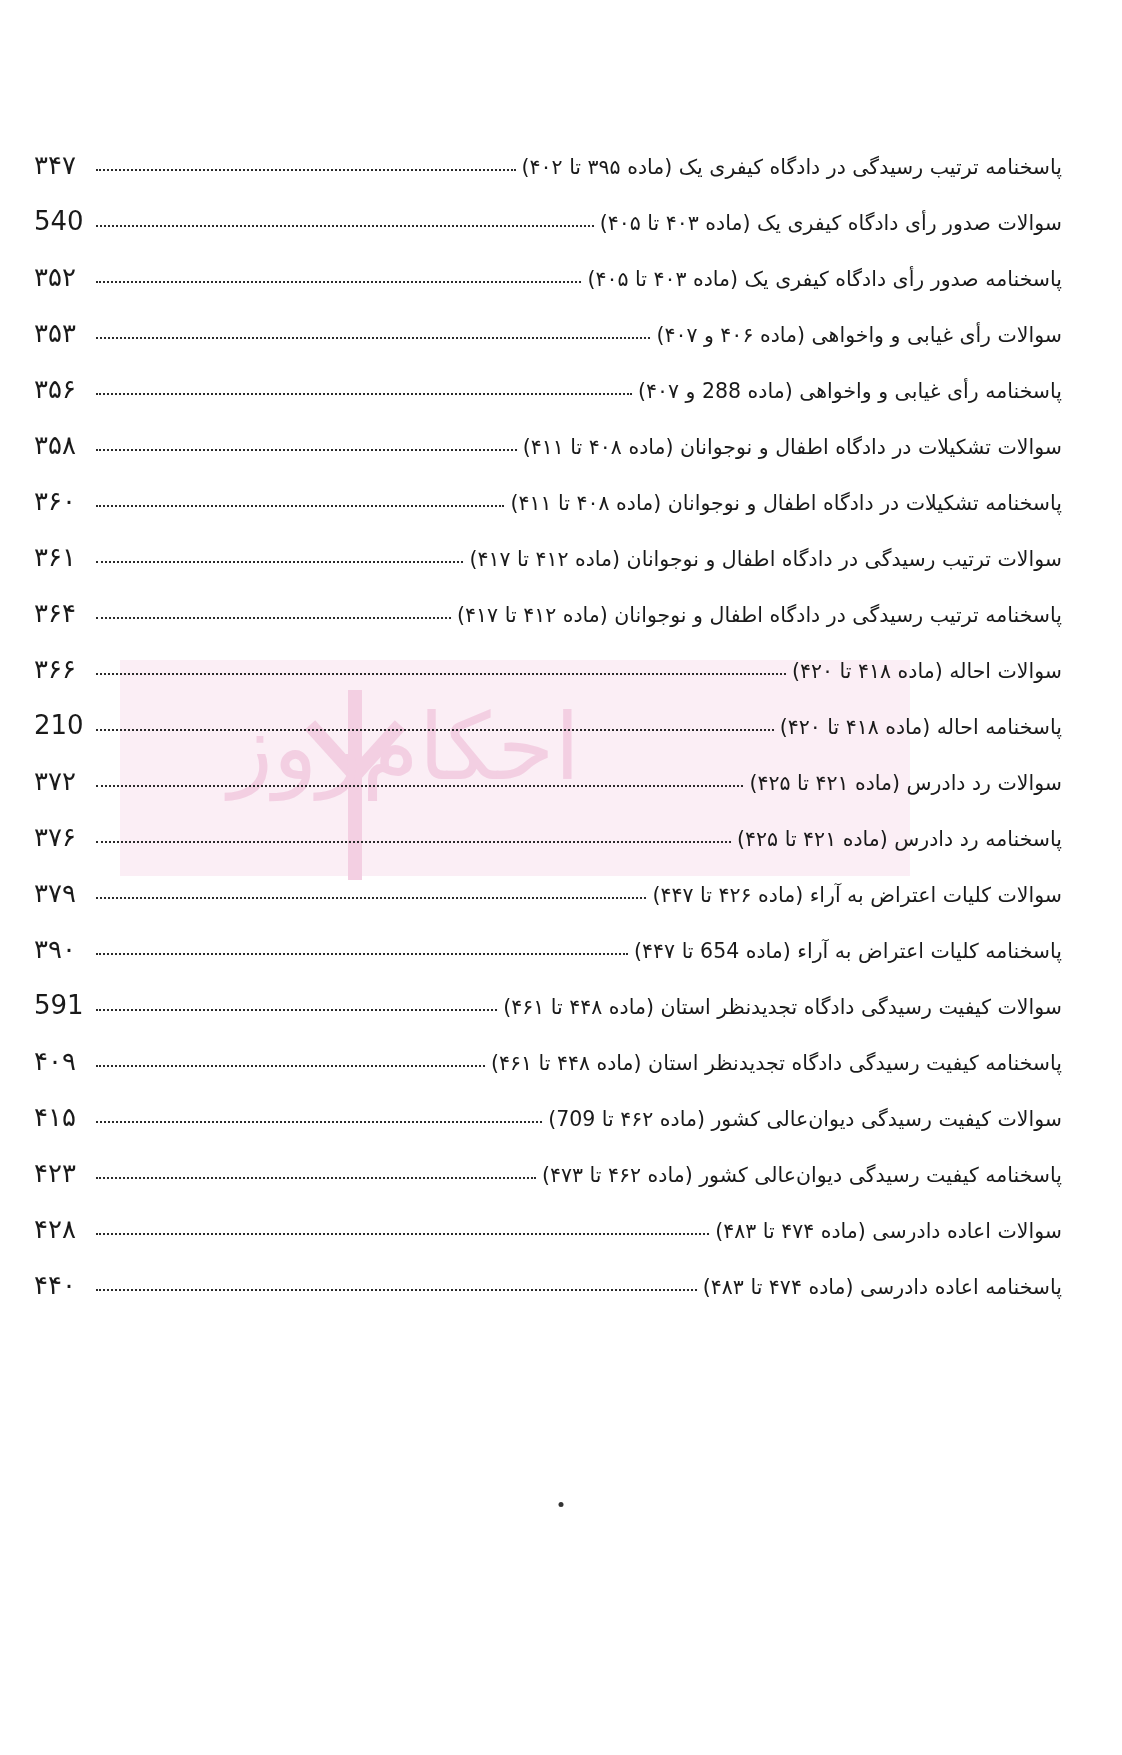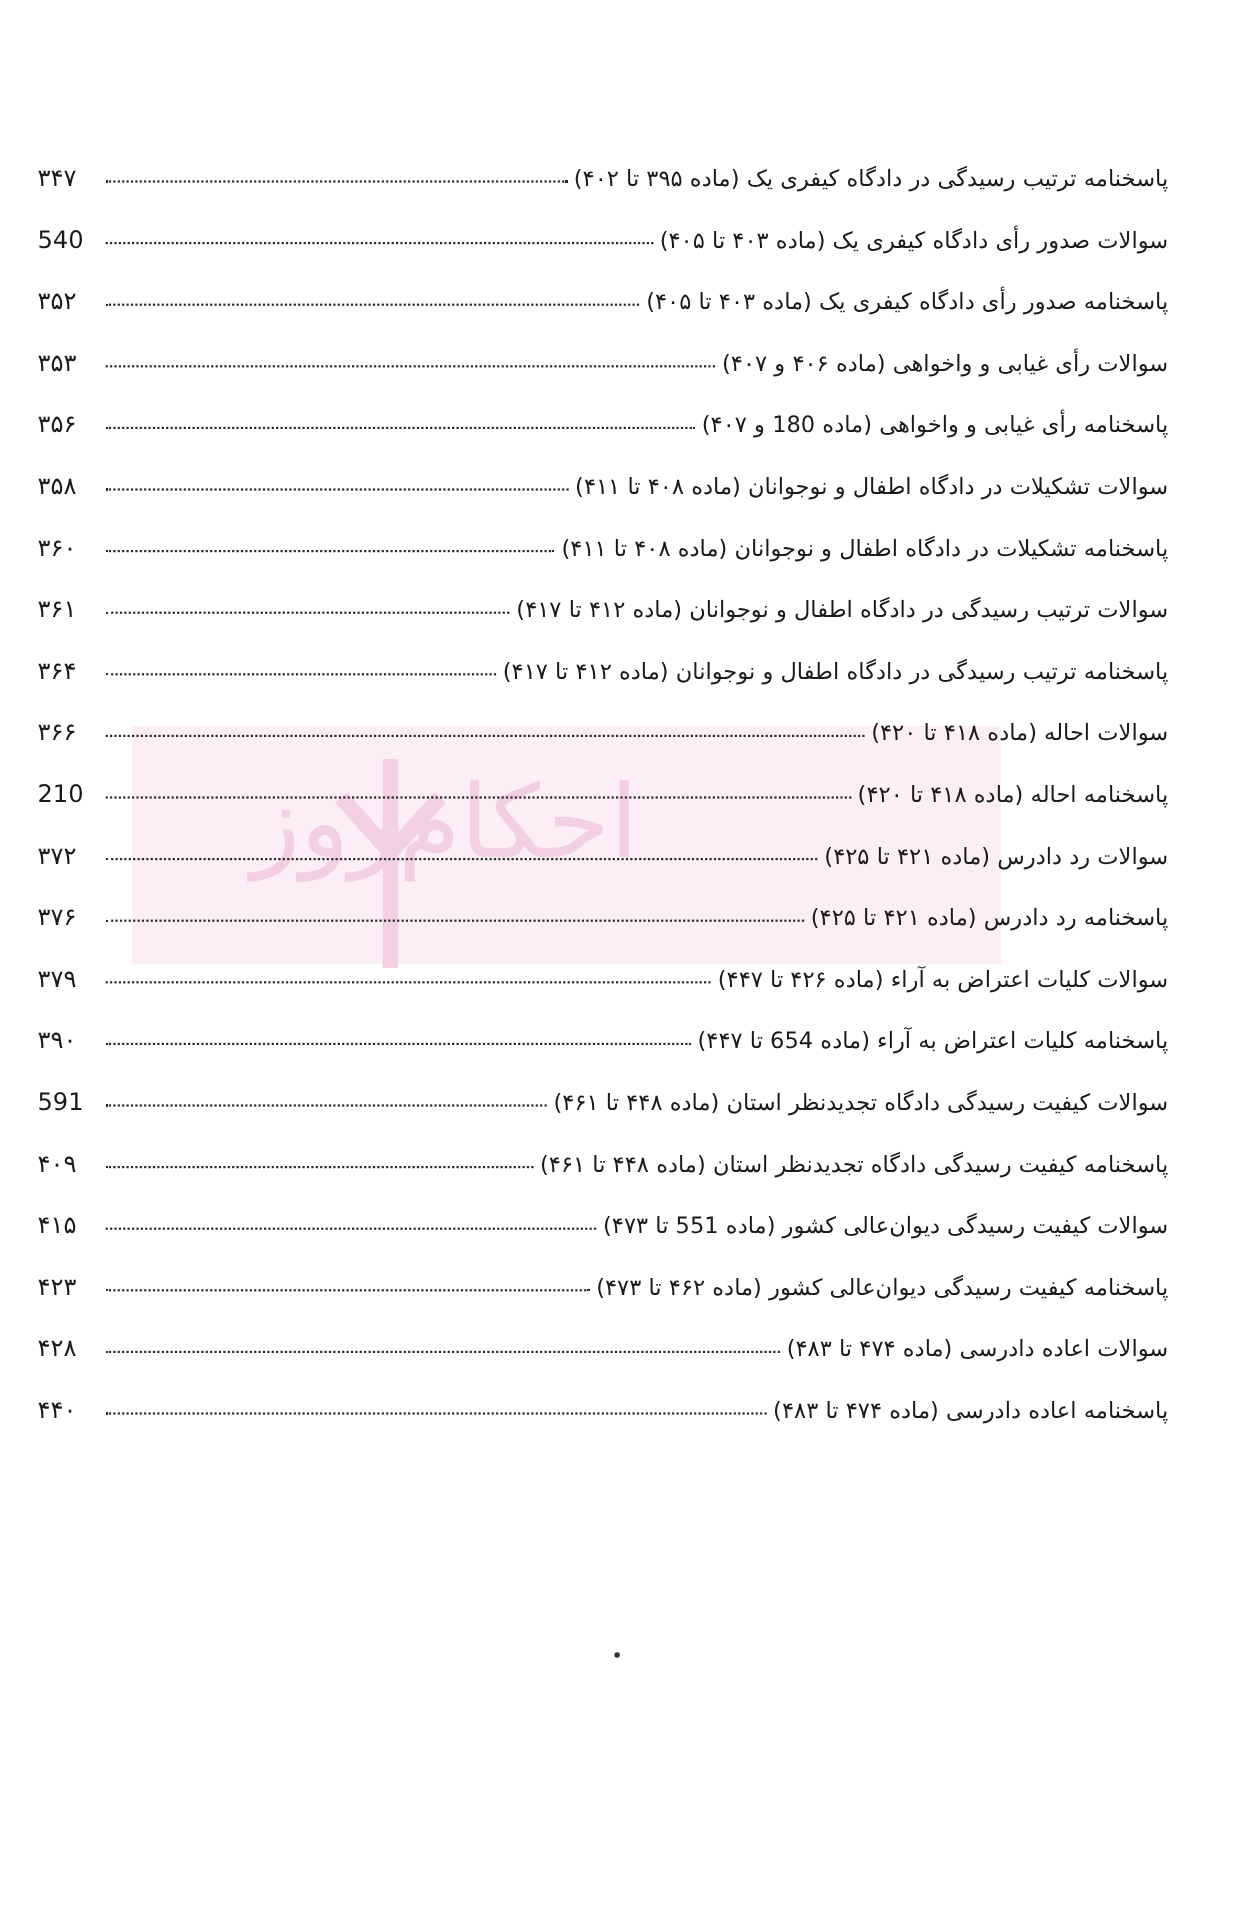--- a/index.html
+++ b/index.html
@@ -73,21 +73,21 @@
     position: relative;
     top: -3px;
     border-bottom: 2px dotted #2a2a2a;
     height: 0.72em;
   }
   .toc-page {
     flex: 0 0 auto;
     min-width: 58px;
     text-align: left;
     direction: rtl;
-    font-size: 22px;
+    font-size: 26px;
   }
 
   .dot-footer {
     position: absolute;
     left: 50%;
     bottom: 248px;
     width: 5px;
     height: 5px;
     border-radius: 50%;
     background: #333;
@@ -130,21 +130,21 @@
       <span class="toc-page">۳۵۲</span>
     </div>
 
     <div class="toc-row">
       <span class="toc-title">سوالات رأی غیابی و واخواهی (ماده ۴۰۶ و ۴۰۷)</span>
       <span class="toc-leader"></span>
       <span class="toc-page">۳۵۳</span>
     </div>
 
     <div class="toc-row">
-      <span class="toc-title">پاسخنامه رأی غیابی و واخواهی (ماده 180 و ۴۰۷)</span>
+      <span class="toc-title">پاسخنامه رأی غیابی و واخواهی (ماده 288 و ۴۰۷)</span>
       <span class="toc-leader"></span>
       <span class="toc-page">۳۵۶</span>
     </div>
 
     <div class="toc-row">
       <span class="toc-title">سوالات تشکیلات در دادگاه اطفال و نوجوانان (ماده ۴۰۸ تا ۴۱۱)</span>
       <span class="toc-leader"></span>
       <span class="toc-page">۳۵۸</span>
     </div>
 
@@ -208,21 +208,21 @@
       <span class="toc-page">591</span>
     </div>
 
     <div class="toc-row">
       <span class="toc-title">پاسخنامه کیفیت رسیدگی دادگاه تجدیدنظر استان (ماده ۴۴۸ تا ۴۶۱)</span>
       <span class="toc-leader"></span>
       <span class="toc-page">۴۰۹</span>
     </div>
 
     <div class="toc-row">
-      <span class="toc-title">سوالات کیفیت رسیدگی دیوان‌عالی کشور (ماده 551 تا ۴۷۳)</span>
+      <span class="toc-title">سوالات کیفیت رسیدگی دیوان‌عالی کشور (ماده ۴۶۲ تا 709)</span>
       <span class="toc-leader"></span>
       <span class="toc-page">۴۱۵</span>
     </div>
 
     <div class="toc-row">
       <span class="toc-title">پاسخنامه کیفیت رسیدگی دیوان‌عالی کشور (ماده ۴۶۲ تا ۴۷۳)</span>
       <span class="toc-leader"></span>
       <span class="toc-page">۴۲۳</span>
     </div>
 

